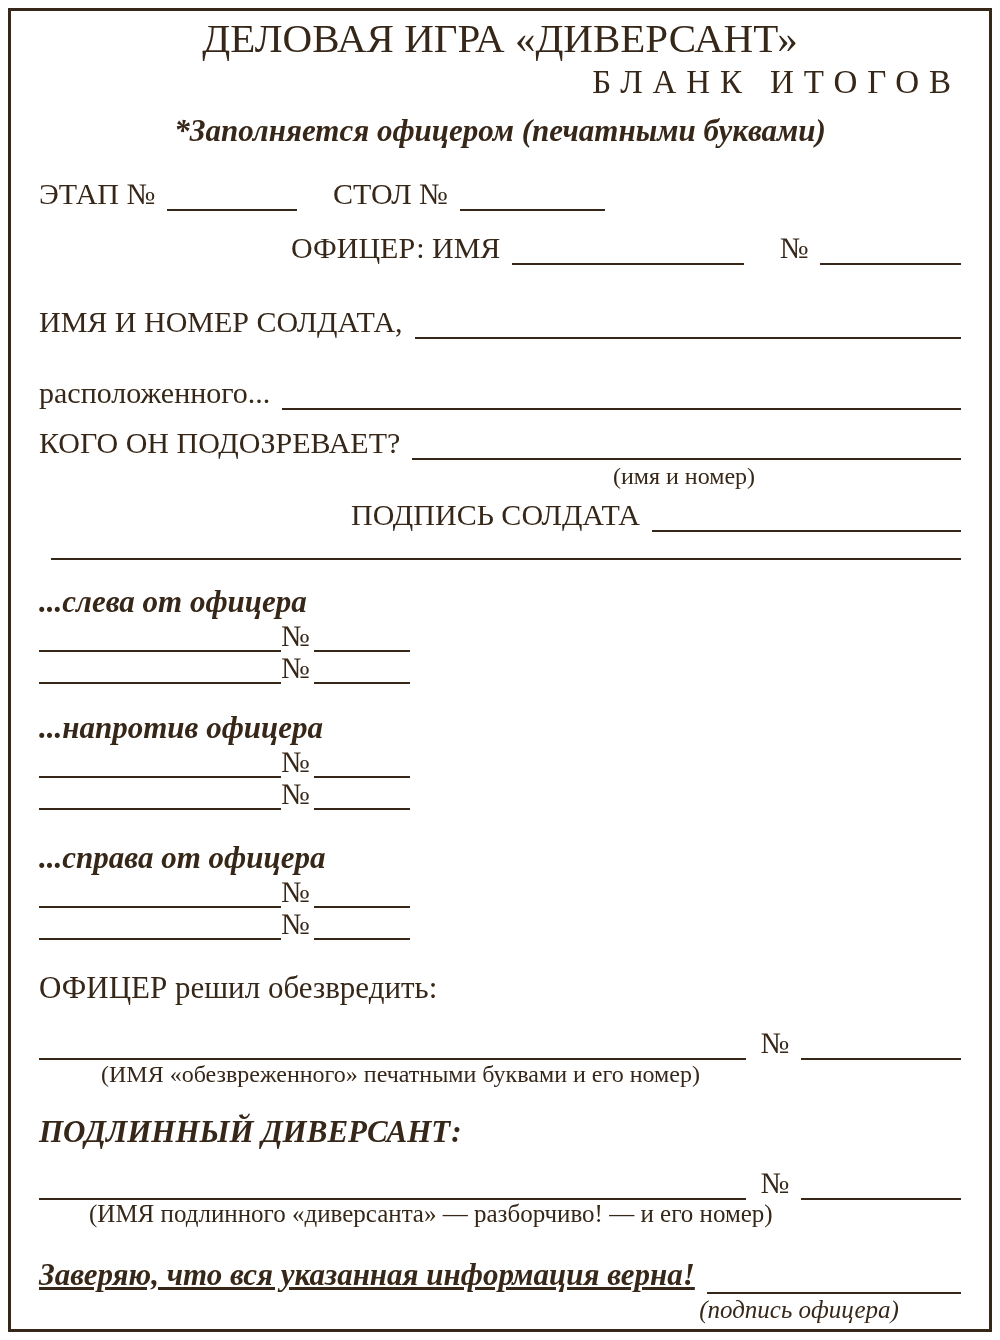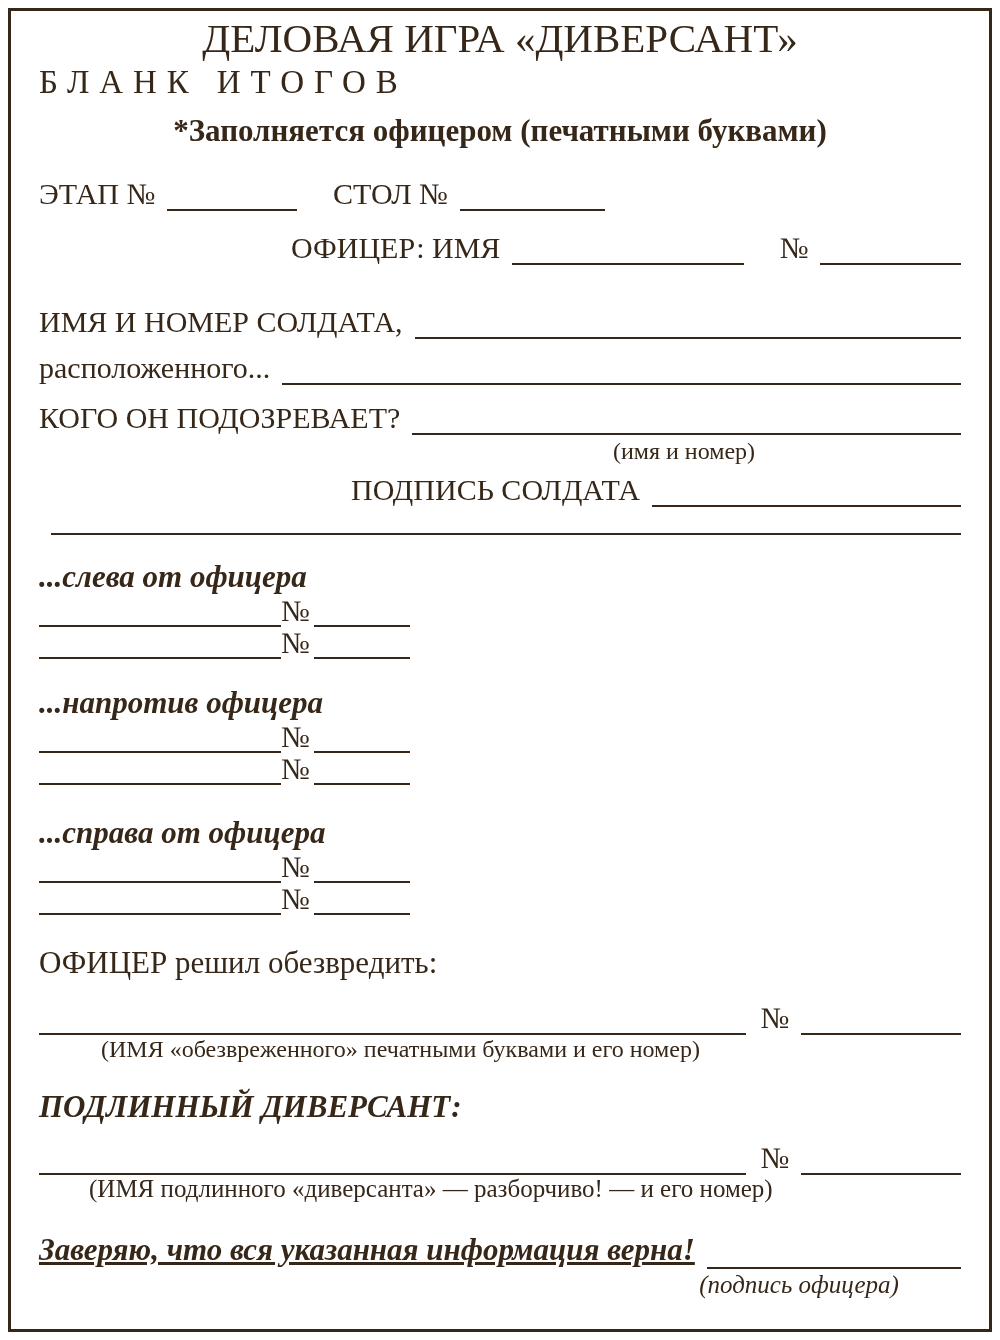--- a/index.html
+++ b/index.html
@@ -21,30 +21,30 @@
     border:3px solid var(--ink);
     padding:8px 28px 0 28px;
     overflow:hidden;
   }
   .title{
     text-align:center;
     font-size:41px;line-height:38px;
     white-space:nowrap;
   }
   .subtitle{
-    text-align:left;
+    text-align:right;
     font-size:33px;line-height:38px;
     letter-spacing:0.30em;
     margin-top:6px;
     white-space:nowrap;
   }
   .note{
     text-align:center;
     font-size:31px;line-height:36px;
-    font-weight:bold;
+    font-style:italic;font-weight:bold;
     margin-top:12px;
     white-space:nowrap;
   }
   .row{
     display:flex;
     align-items:flex-end;
     font-size:30px;line-height:34px;
   }
   .lbl{white-space:nowrap;}
   .blank{
@@ -59,21 +59,21 @@
   .w170{width:170px;}
   .w242{width:242px;margin-left:0;}
   .w96{width:96px;margin-left:4px;}
   .w160{width:160px;}
   .gap20{margin-left:36px;}
   .gap14{margin-left:14px;}
   .mt-stage{margin-top:28px;}
   .mt-officer{margin-top:20px;}
   .indent-officer{margin-left:252px;}
   .mt-soldier{margin-top:40px;justify-content:flex-end;}
-  .mt-located{margin-top:12px;}
+  .mt-located{margin-top:37px;}
   .mt-suspect{margin-top:16px;}
   .hint{
     font-size:24px;line-height:28px;
   }
   .hint-suspect{
     margin-top:2px;
     margin-left:320px;
     width:650px;
     text-align:center;
   }

